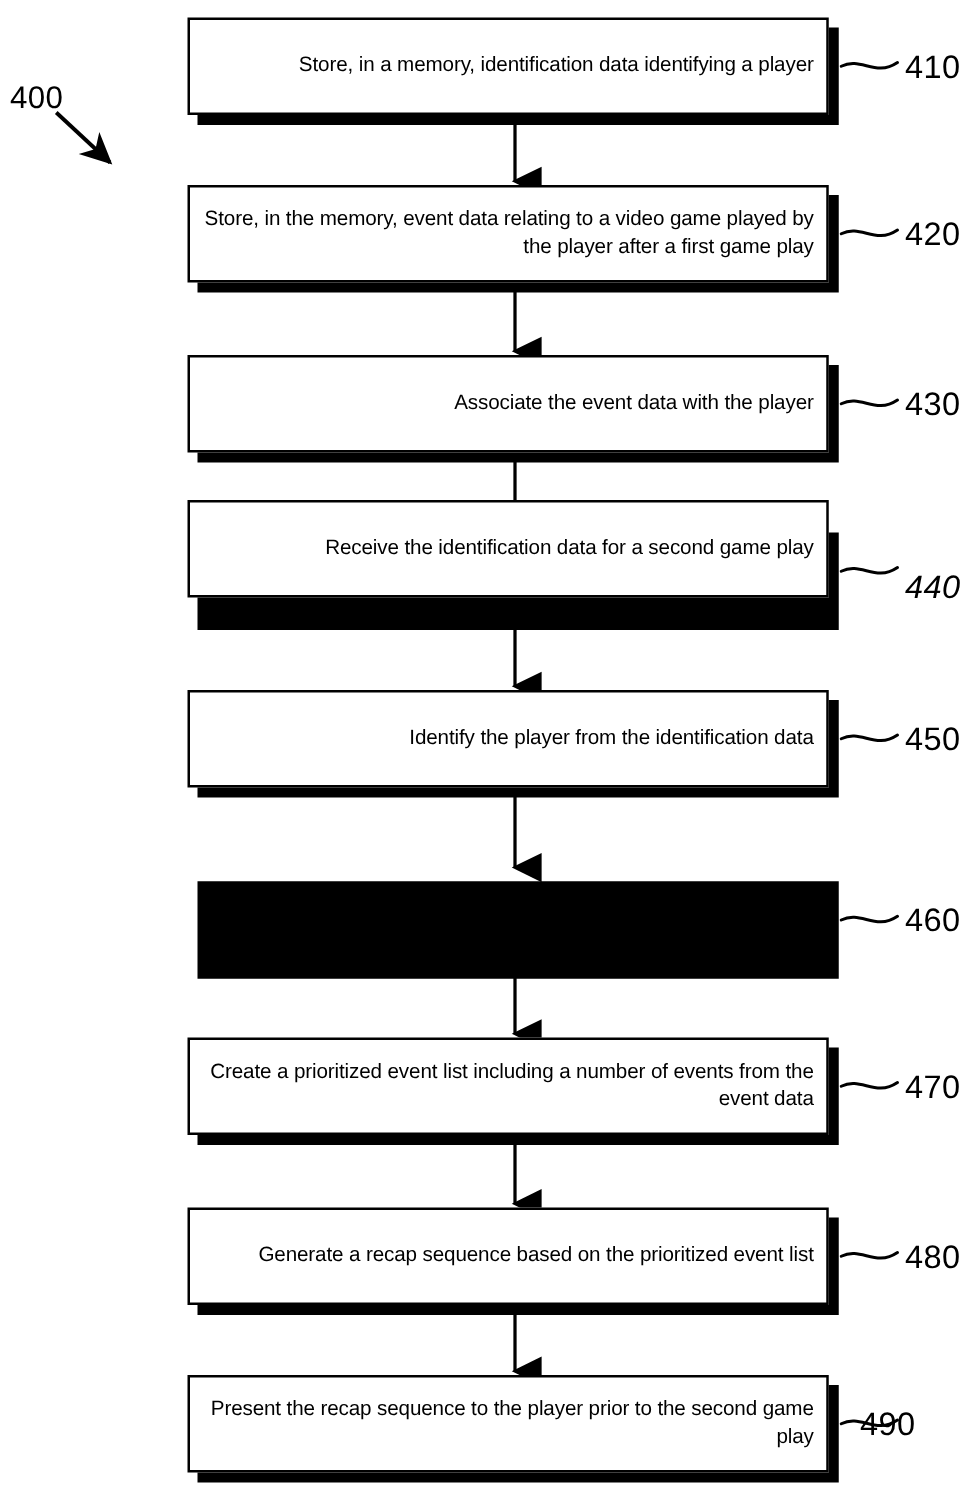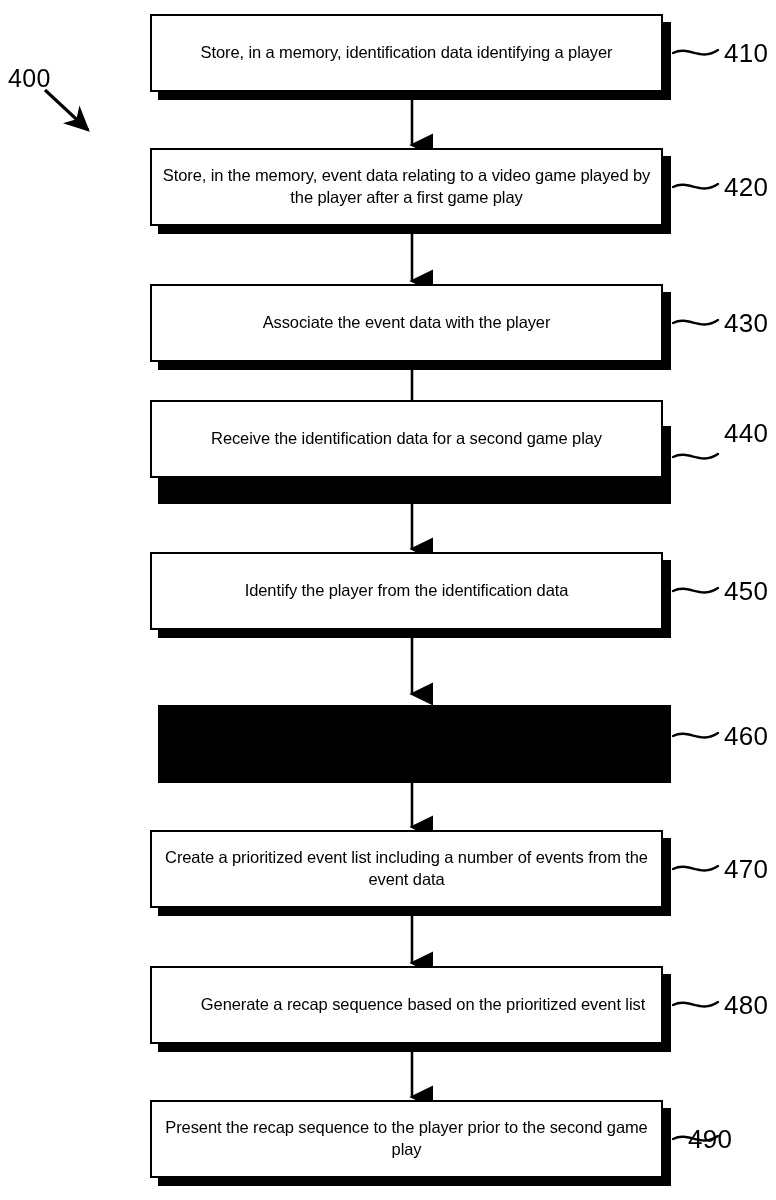--- a/index.html
+++ b/index.html
@@ -46,21 +46,21 @@
     background: #ffffff;
     border: 2.5px solid #000000;
     display: flex;
     align-items: center;
     justify-content: center;
     z-index: 3;
   }
   .process-box .box-text {
     display: block;
     width: 100%;
-    text-align: center;
+    text-align: right;
     font-size: 16.5px;
     line-height: 1.33;
     padding: 0 10px;
     box-sizing: border-box;
     letter-spacing: -0.1px;
   }
 
   
   .box-shadow-block {
     position: absolute;
@@ -149,21 +149,21 @@
   <div class="box-shadow-block" style="left:158px; top:292px; width:513px; height:78px;"></div>
   <div class="process-box" style="left:150px; top:284px; width:513px; height:78px;">
     <span class="box-text">Associate the event data with the player</span>
   </div>
   <div class="ref-number" style="left:724px; top:310px;">430</div>
 
   <div class="box-shadow-block" style="left:158px; top:426px; width:513px; height:78px;"></div>
   <div class="process-box" style="left:150px; top:400px; width:513px; height:78px;">
     <span class="box-text">Receive the identification data for a second game play</span>
   </div>
-  <div class="ref-number" style="left:724px; top:420px;">440</div>
+  <div class="ref-number" style="left:724px; top:456px;font-style:italic;">440</div>
 
   <div class="box-shadow-block" style="left:158px; top:560px; width:513px; height:78px;"></div>
   <div class="process-box" style="left:150px; top:552px; width:513px; height:78px;">
     <span class="box-text">Identify the player from the identification data</span>
   </div>
   <div class="ref-number" style="left:724px; top:578px;text-align:right;">450</div>
 
   <div class="box-shadow-block" style="left:158px; top:705px; width:513px; height:78px;"></div>
   <div class="ref-number" style="left:724px; top:723px;">460</div>
 

